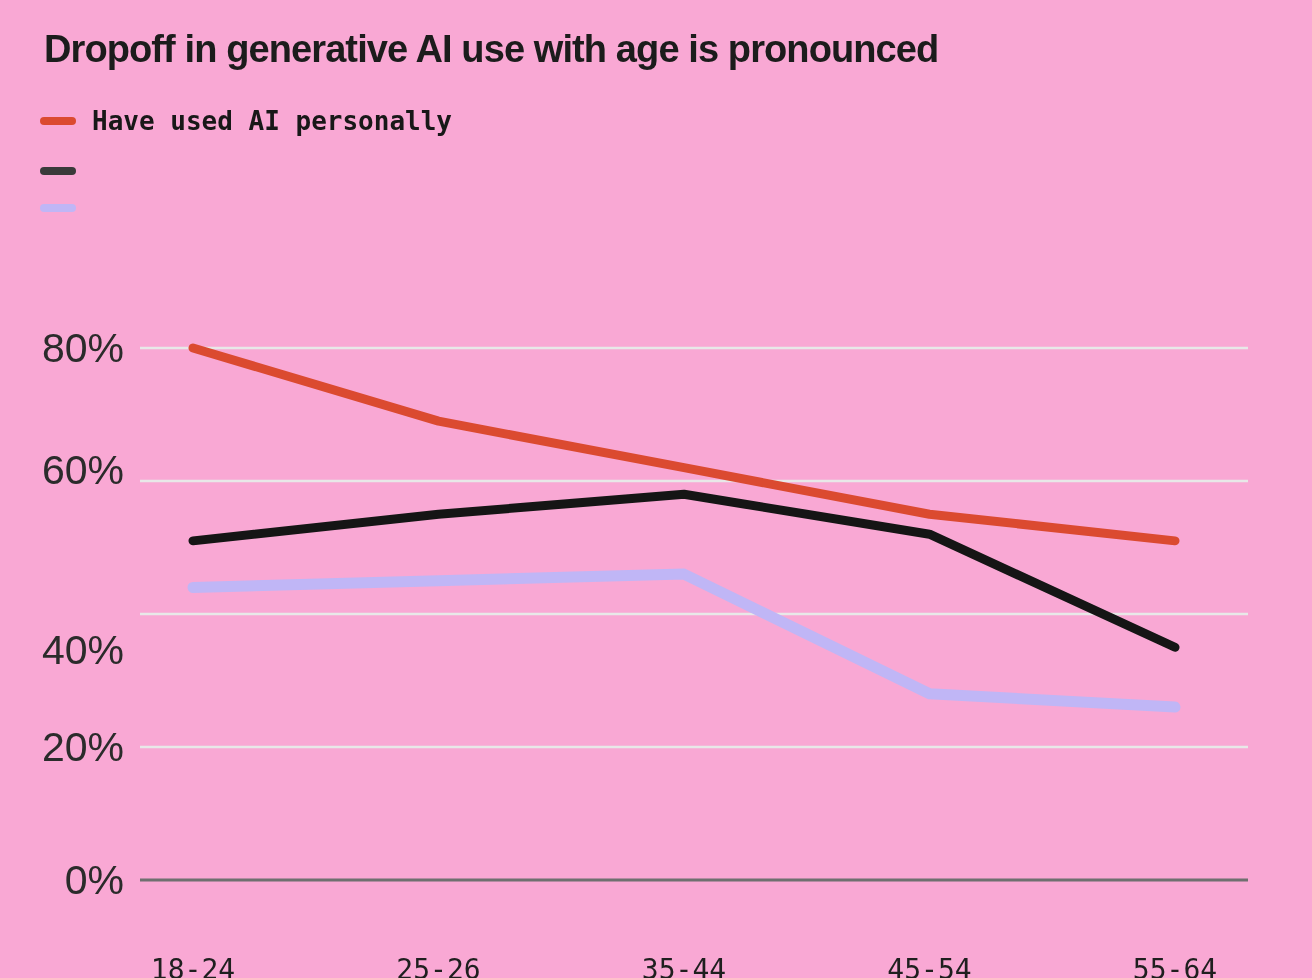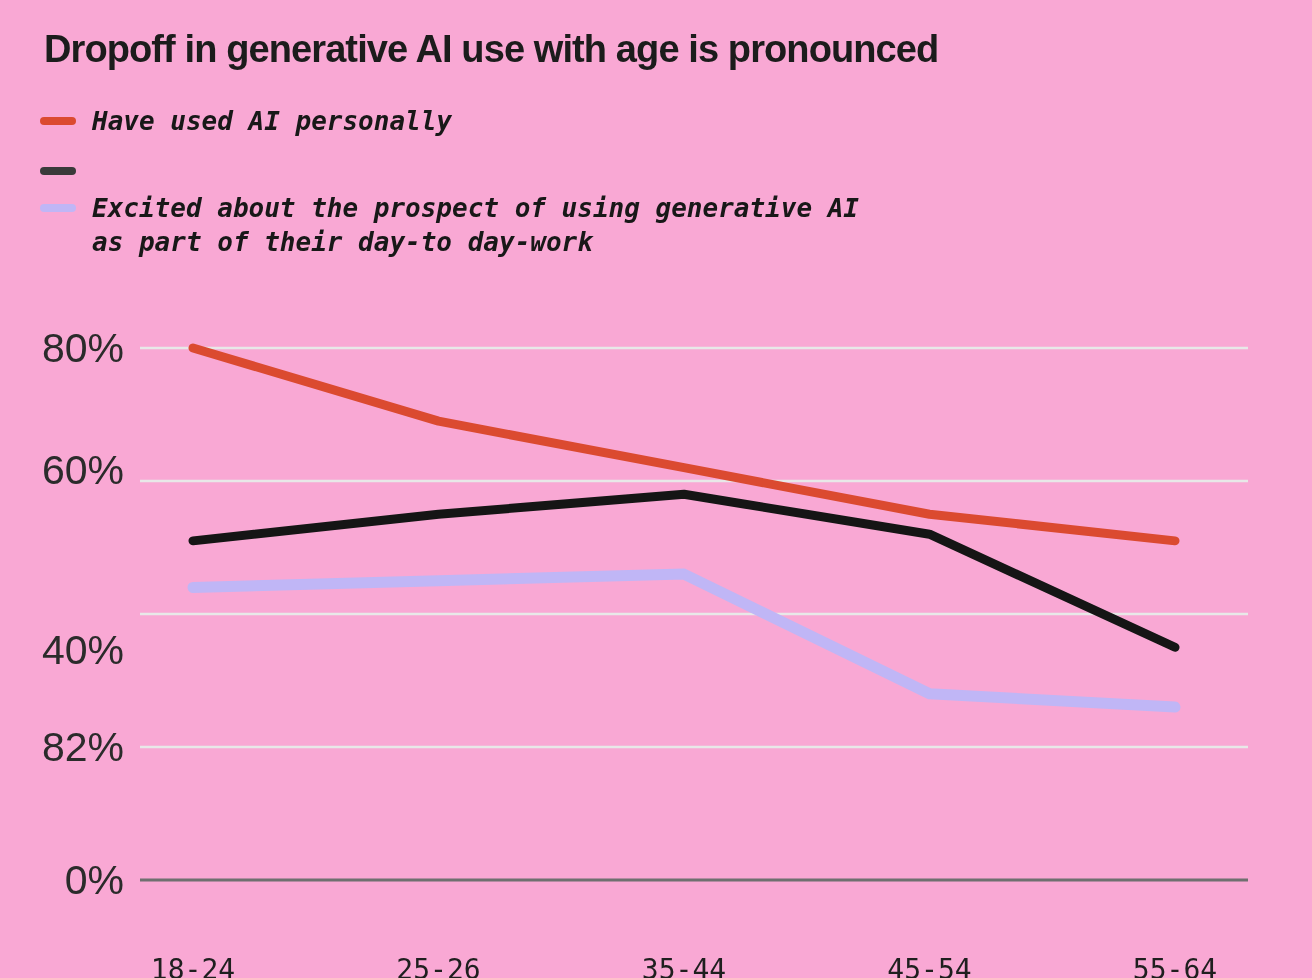--- a/index.html
+++ b/index.html
@@ -55,21 +55,20 @@
     margin-right: 16px;
   }
   .legend-label {
     font-family: "DejaVu Sans Mono", "Liberation Mono", monospace;
     font-weight: bold;
     font-size: 26px;
     line-height: 34px;
     color: #181818;
     letter-spacing: 0px;
     white-space: pre-line;
-    font-style: italic;
   }
 
   
   .plot-area {
     position: absolute;
     left: 0;
     top: 0;
     width: 1312px;
     height: 978px;
   }
@@ -123,42 +122,40 @@
   <div class="legend">
     <div class="legend-row">
       <span class="legend-swatch" style="background:#DB4A30;"></span>
       <span class="legend-label">Have used AI personally</span>
     </div>
     <div class="legend-row">
       <span class="legend-swatch" style="background:#3a3a3a;"></span>
     </div>
     <div class="legend-row">
       <span class="legend-swatch" style="background:#C0B6F6;"></span>
-      <span class="legend-label">Excited about the prospect of using generative AI
-as part of their day-to day-work</span>
     </div>
   </div>
 
   <div class="plot-area">
     <svg class="lines" id="chart-svg" width="1312" height="978">
         <line x1="140" x2="1248" y1="880" y2="880" stroke="#6f6f6f" stroke-width="3"></line>
         <line x1="140" x2="1248" y1="747" y2="747" stroke="#e8e8e8" stroke-width="2.5"></line>
         <line x1="140" x2="1248" y1="614" y2="614" stroke="#e8e8e8" stroke-width="2.5"></line>
         <line x1="140" x2="1248" y1="481" y2="481" stroke="#e8e8e8" stroke-width="2.5"></line>
         <line x1="140" x2="1248" y1="348" y2="348" stroke="#e8e8e8" stroke-width="2.5"></line>
         <polyline points="193,348 438.5,421.15 684,467.7 929.5,514.25 1175,540.8499999999999" fill="none" stroke="#DB4A30" stroke-width="9" stroke-linecap="round" stroke-linejoin="round"></polyline>
         <polyline points="193,540.8499999999999 438.5,514.25 684,494.29999999999995 929.5,534.2 1175,647.25" fill="none" stroke="#151515" stroke-width="9" stroke-linecap="round" stroke-linejoin="round"></polyline>
         <polyline points="193,587.4 438.5,580.75 684,574.0999999999999 929.5,693.8 1175,707.1" fill="none" stroke="#C0B6F6" stroke-width="11" stroke-linecap="round" stroke-linejoin="round"></polyline>
       </svg>
 
     <div class="y-axis-labels" id="y-axis-labels">
         <div class="y-label" style="top: 348px;">80%</div>
         <div class="y-label" style="top: 470px;">60%</div>
         <div class="y-label" style="top: 650px;">40%</div>
-        <div class="y-label" style="top: 747px;">82%</div>
+        <div class="y-label" style="top: 747px;">20%</div>
         <div class="y-label" style="top: 880px;">0%</div>
       </div>
     <div class="x-axis-labels" id="x-axis-labels">
         <div class="x-label" style="left: 193px; top: 10px;">18-24</div>
         <div class="x-label" style="left: 438.5px; top: 10px;">25-26</div>
         <div class="x-label" style="left: 684px; top: 10px;">35-44</div>
         <div class="x-label" style="left: 929.5px; top: 10px;">45-54</div>
         <div class="x-label" style="left: 1175px; top: 10px;">55-64</div>
       </div>
   </div>

